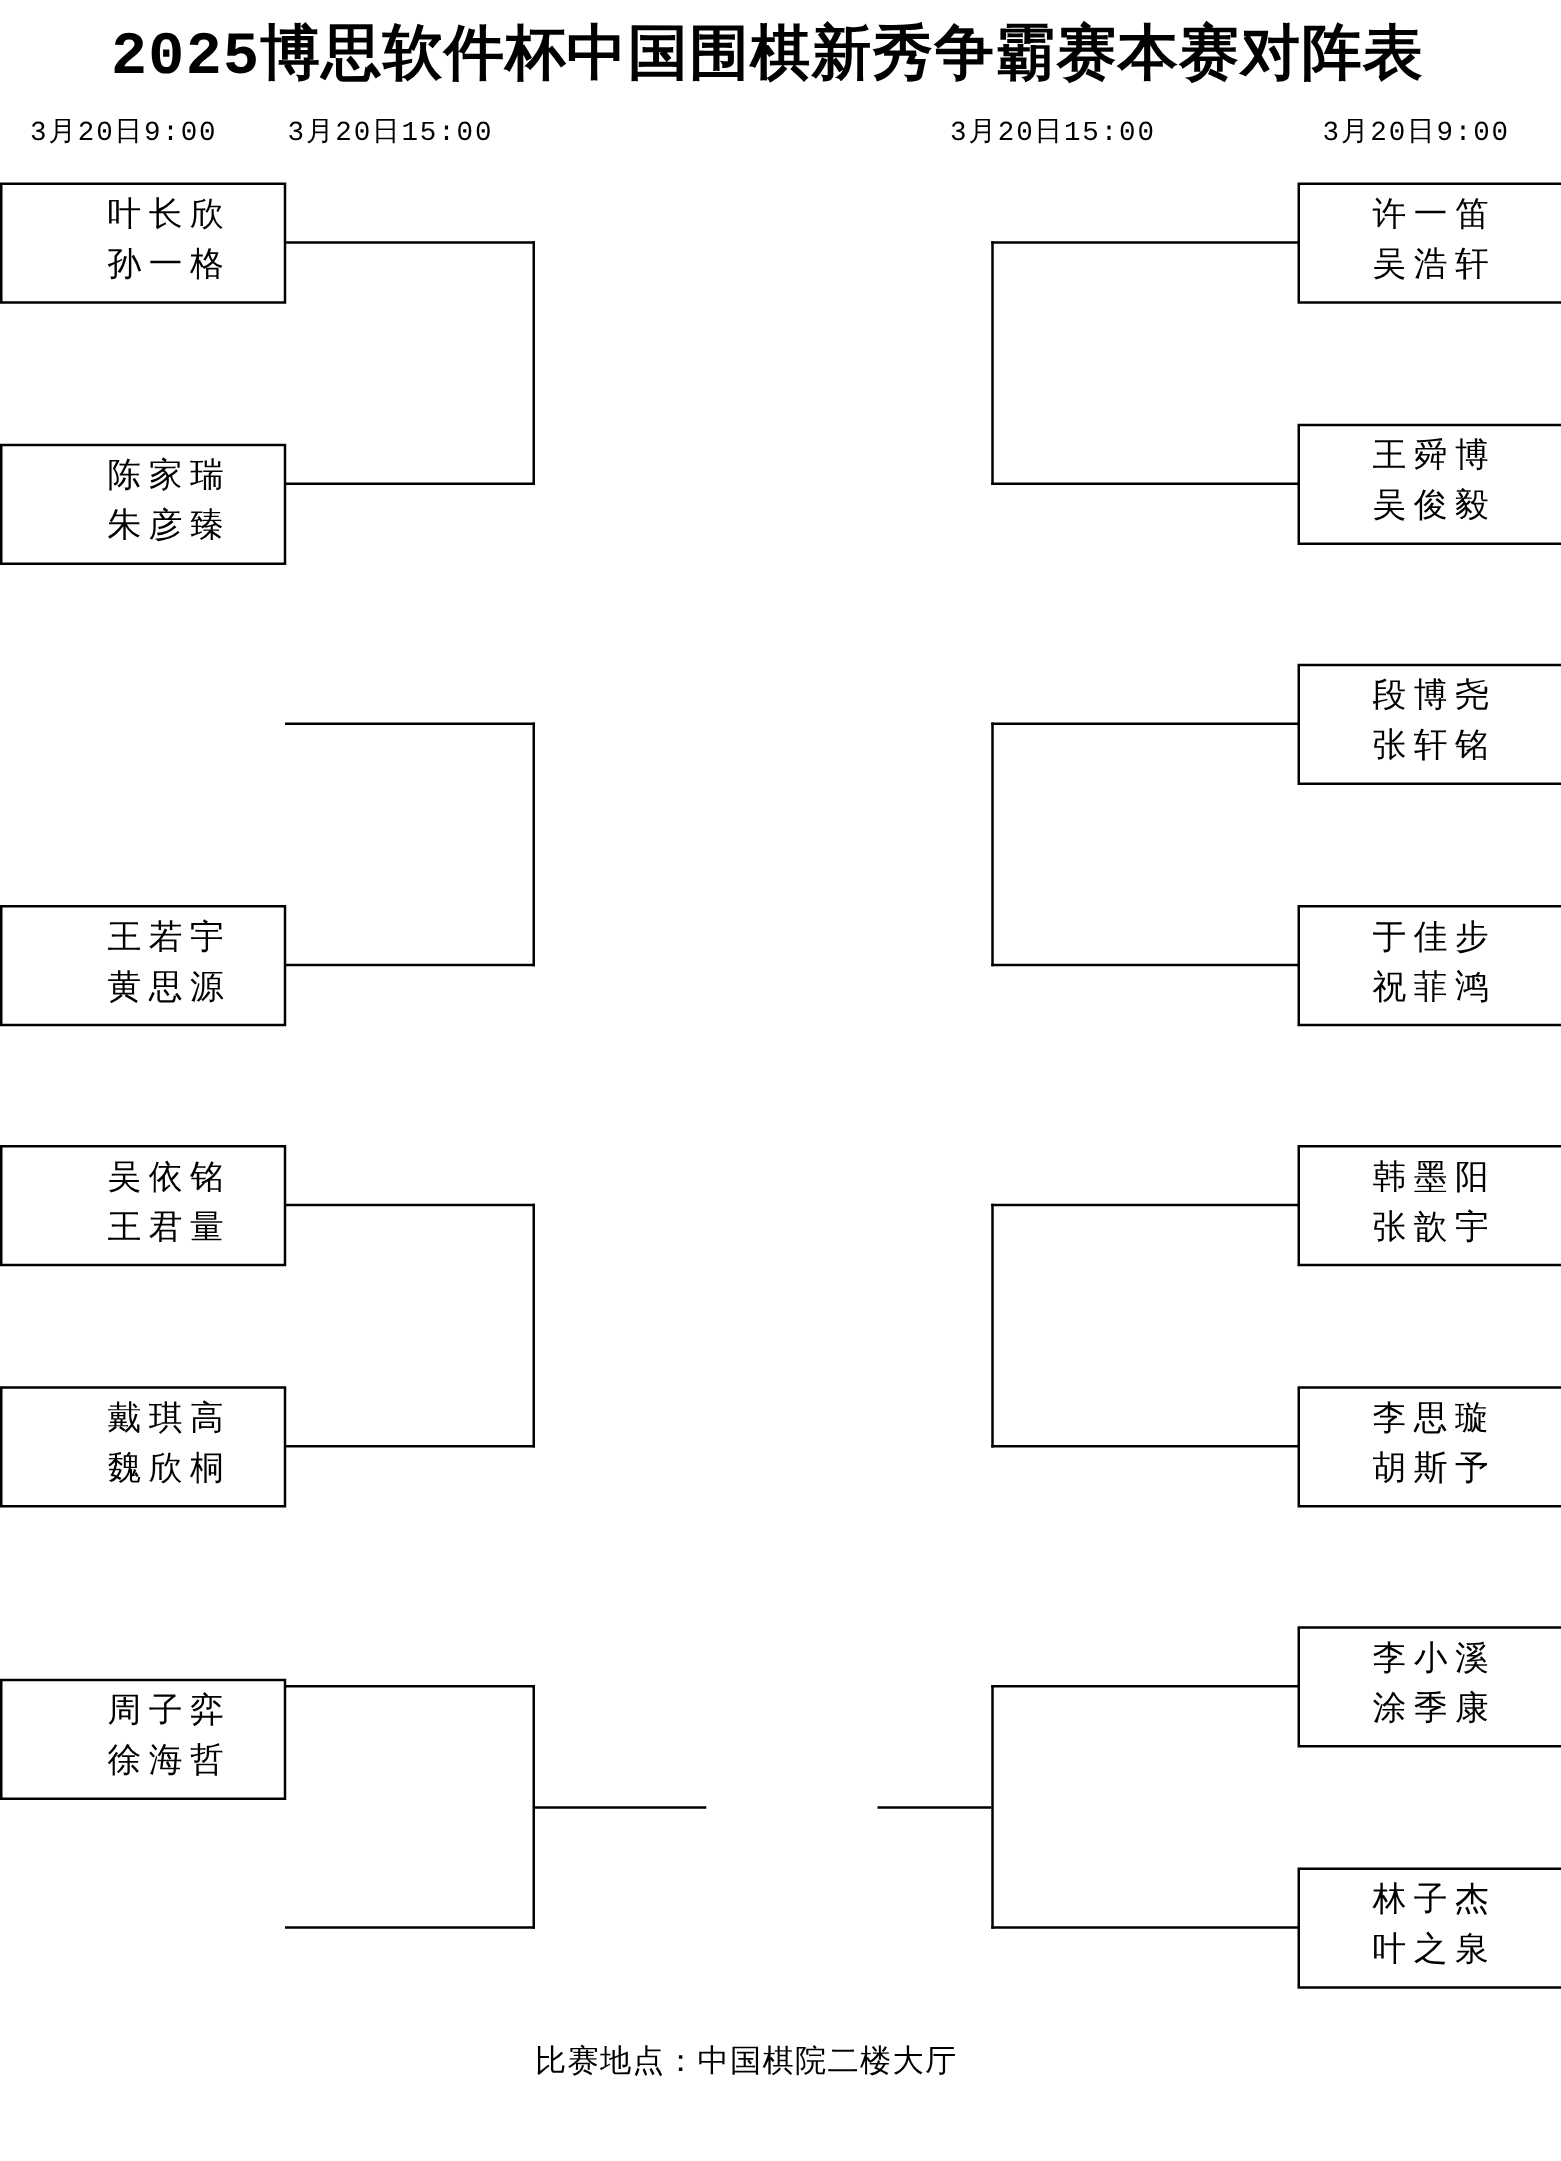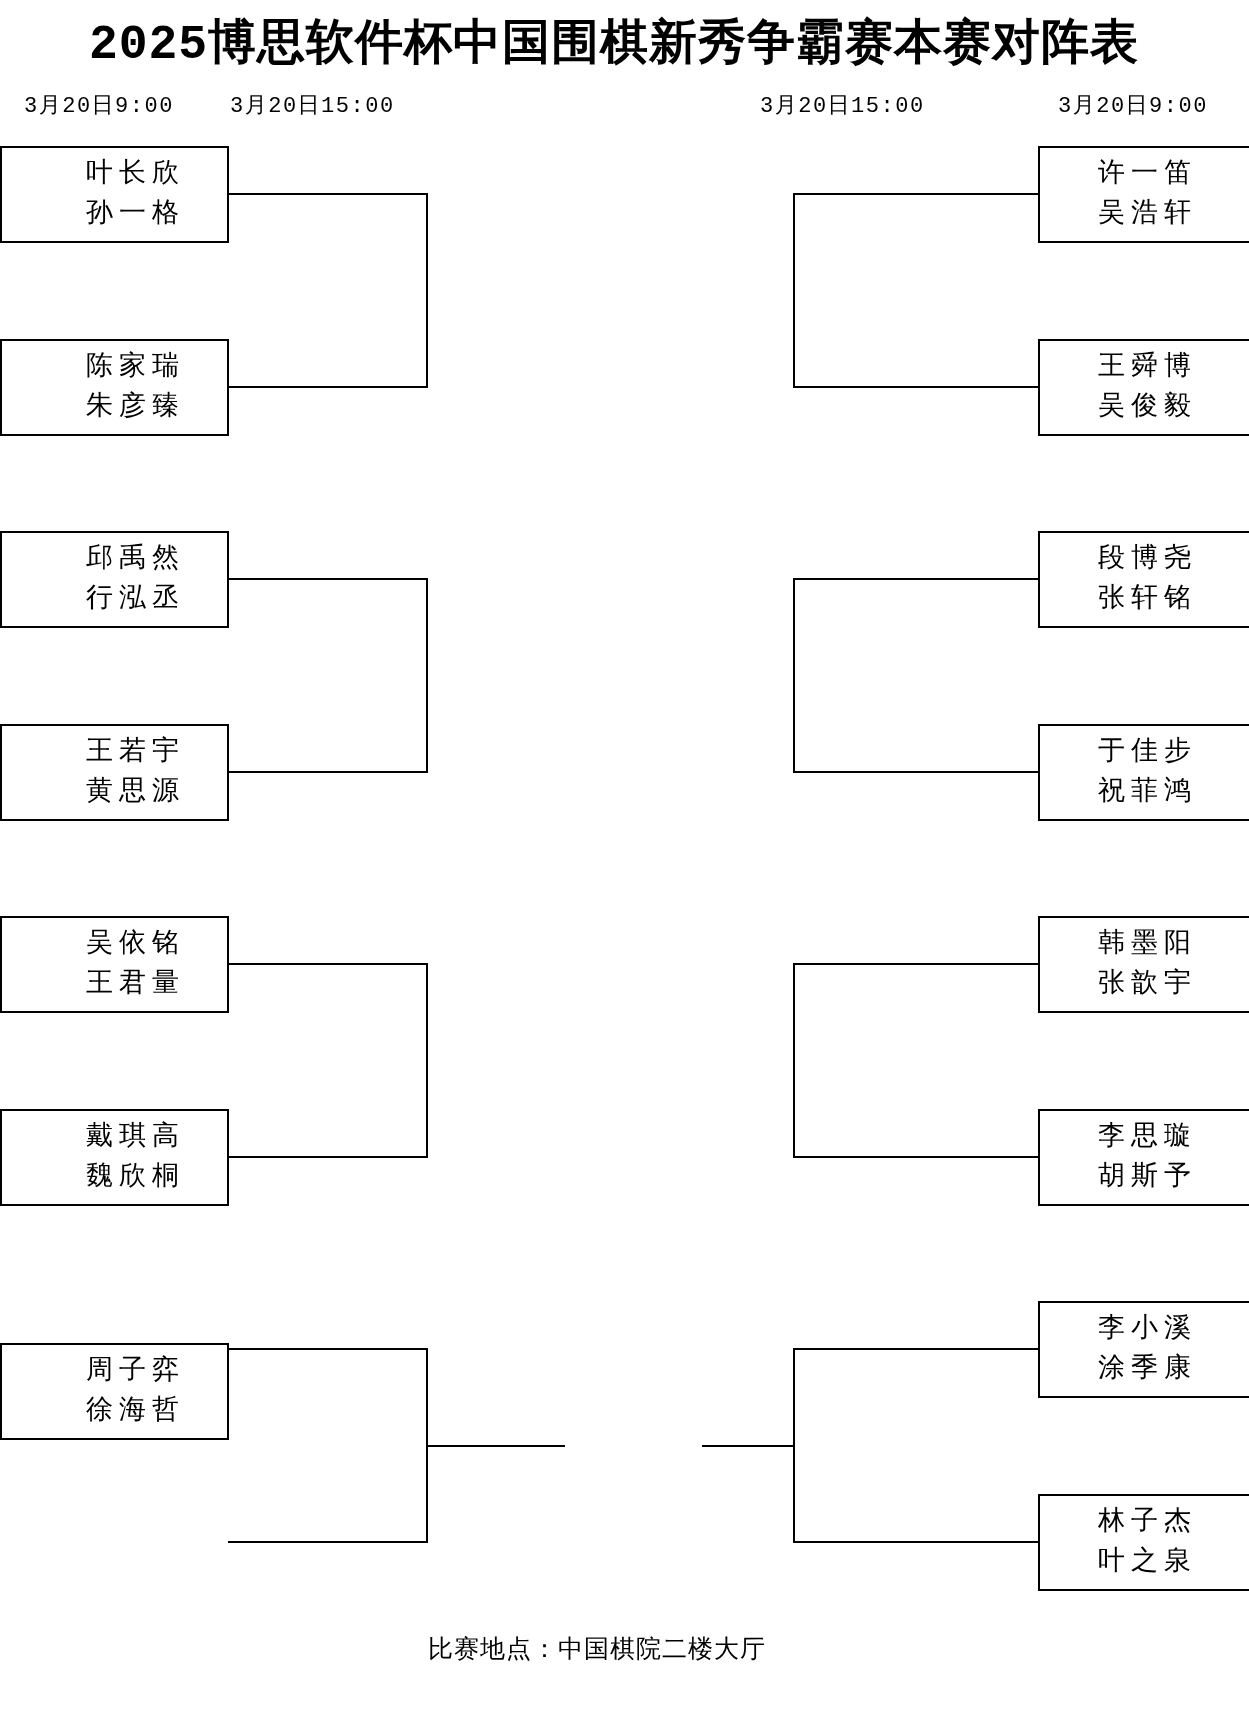--- a/index.html
+++ b/index.html
@@ -106,27 +106,23 @@
 
   <div class="date-label date-l1">3月20日9:00</div>
   <div class="date-label date-l2">3月20日15:00</div>
   <div class="date-label date-r1">3月20日15:00</div>
   <div class="date-label date-r2">3月20日9:00</div>
 
   <div class="match left" style="top:146px">
     <div class="player">叶长欣</div>
     <div class="player">孙一格</div>
   </div>
-  <div class="match left" style="top:339px">
+  <div class="match left" style="top:355px">
     <div class="player">陈家瑞</div>
     <div class="player">朱彦臻</div>
-  </div>
-  <div class="match left" style="top:531px">
-    <div class="player">邱禹然</div>
-    <div class="player">行泓丞</div>
   </div>
   <div class="match left" style="top:724px">
     <div class="player">王若宇</div>
     <div class="player">黄思源</div>
   </div>
   <div class="match left" style="top:916px">
     <div class="player">吴依铭</div>
     <div class="player">王君量</div>
   </div>
   <div class="match left" style="top:1109px">

